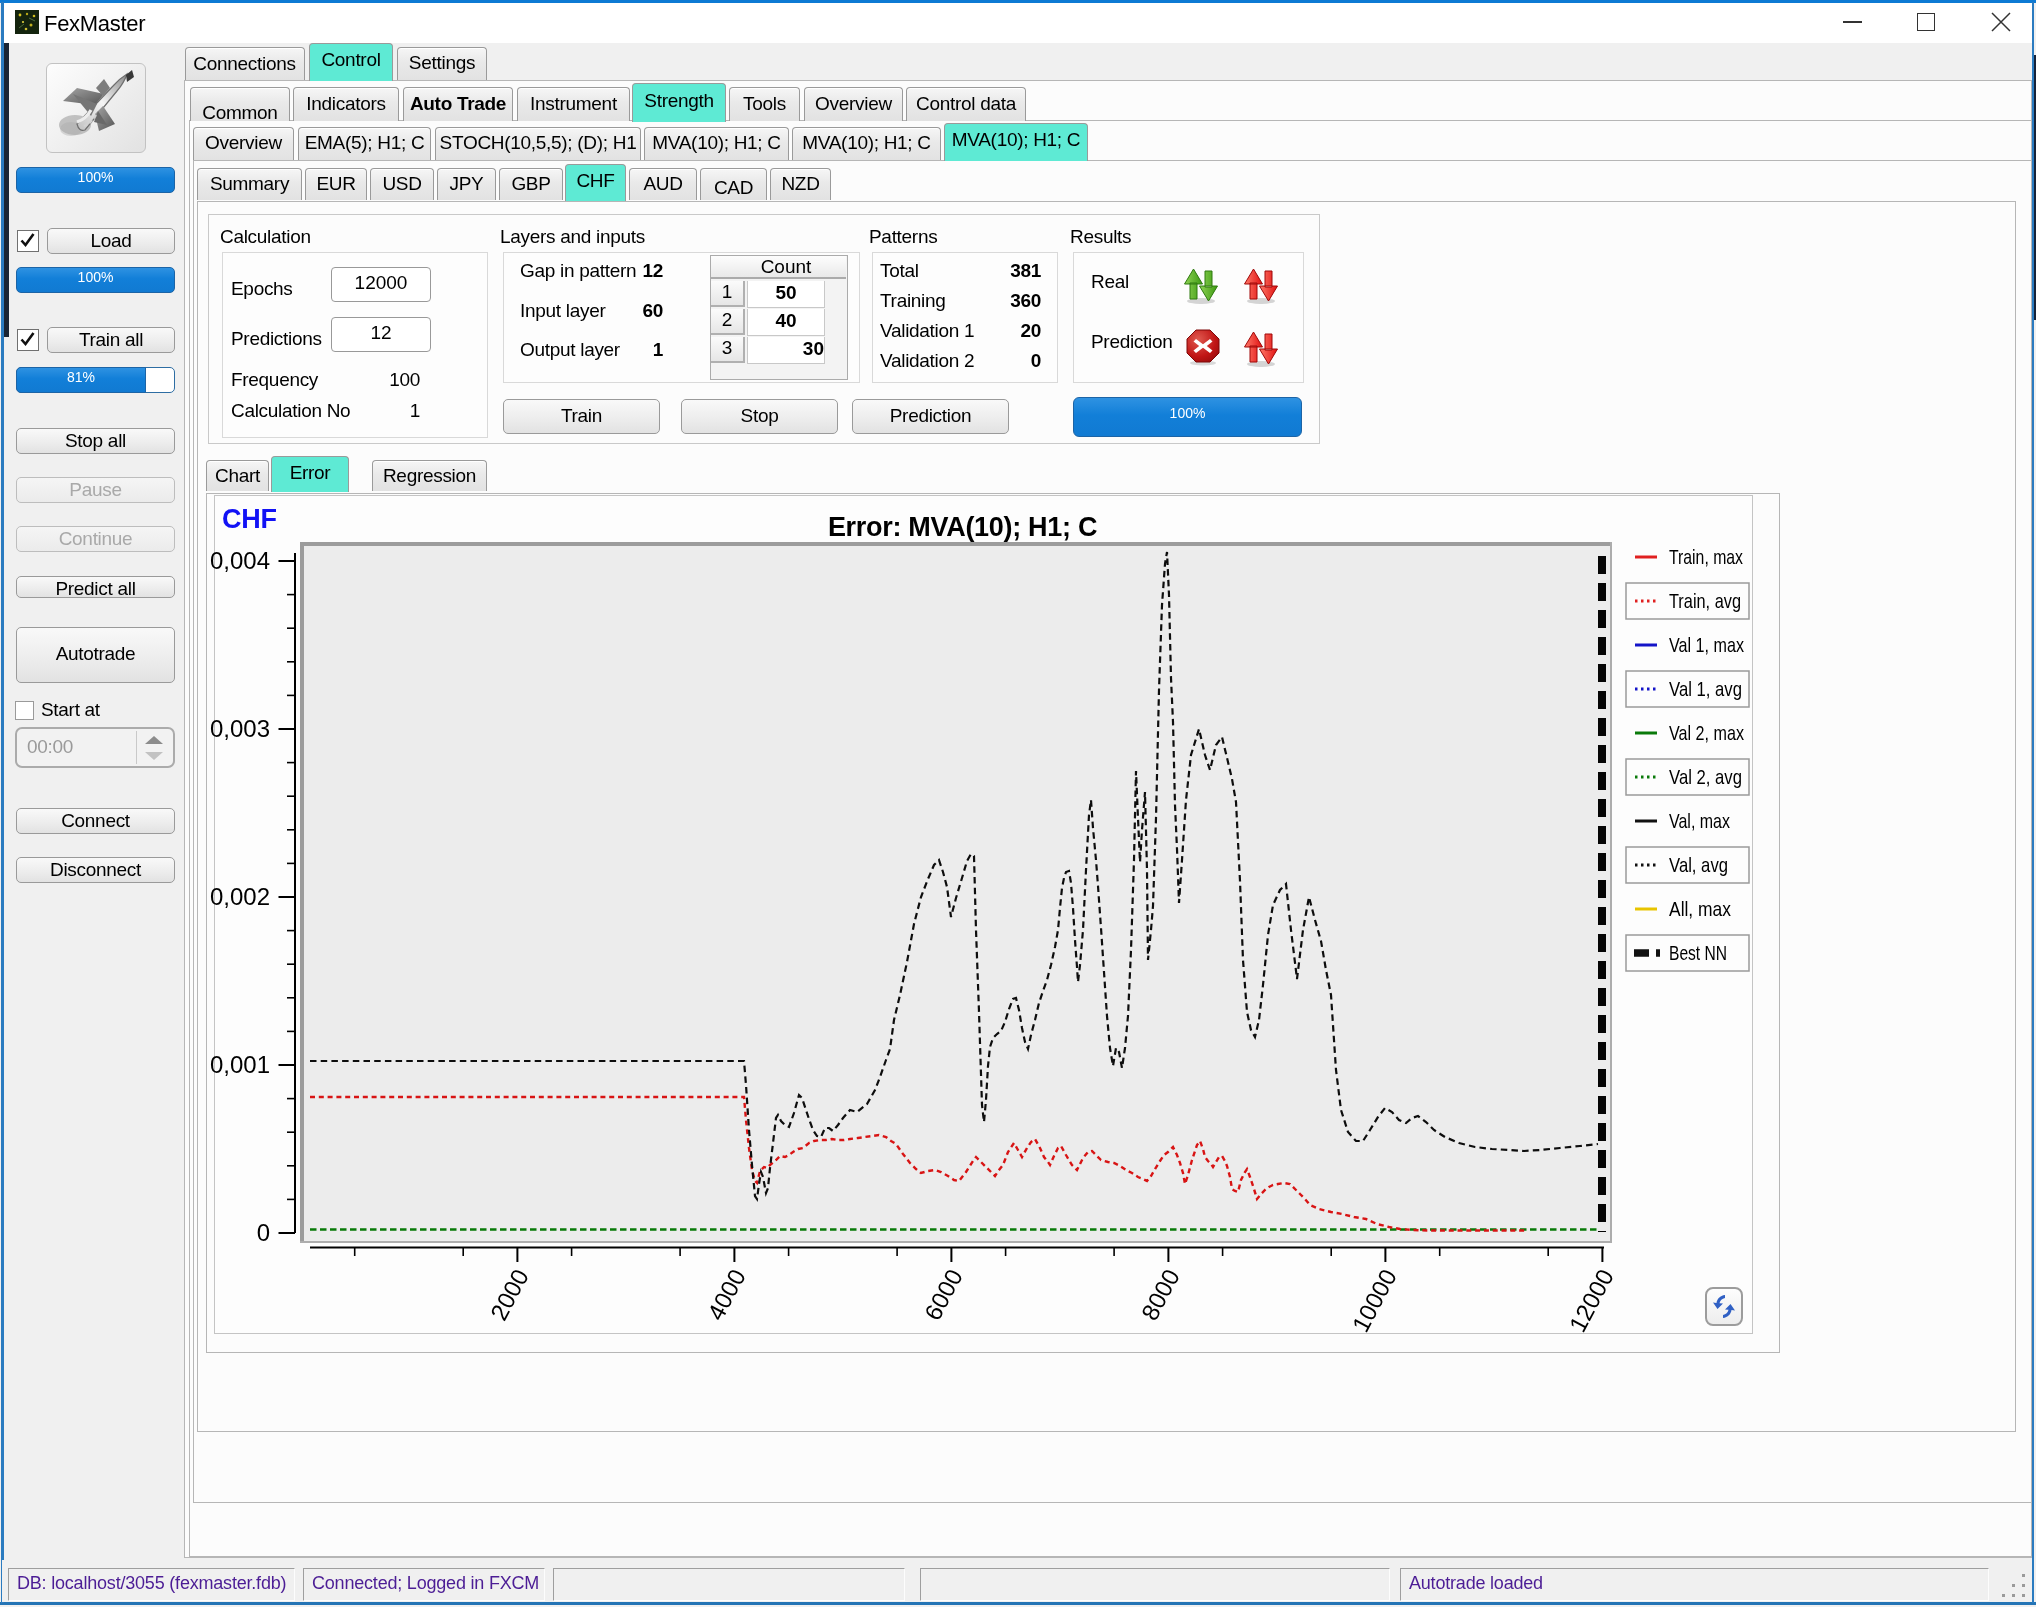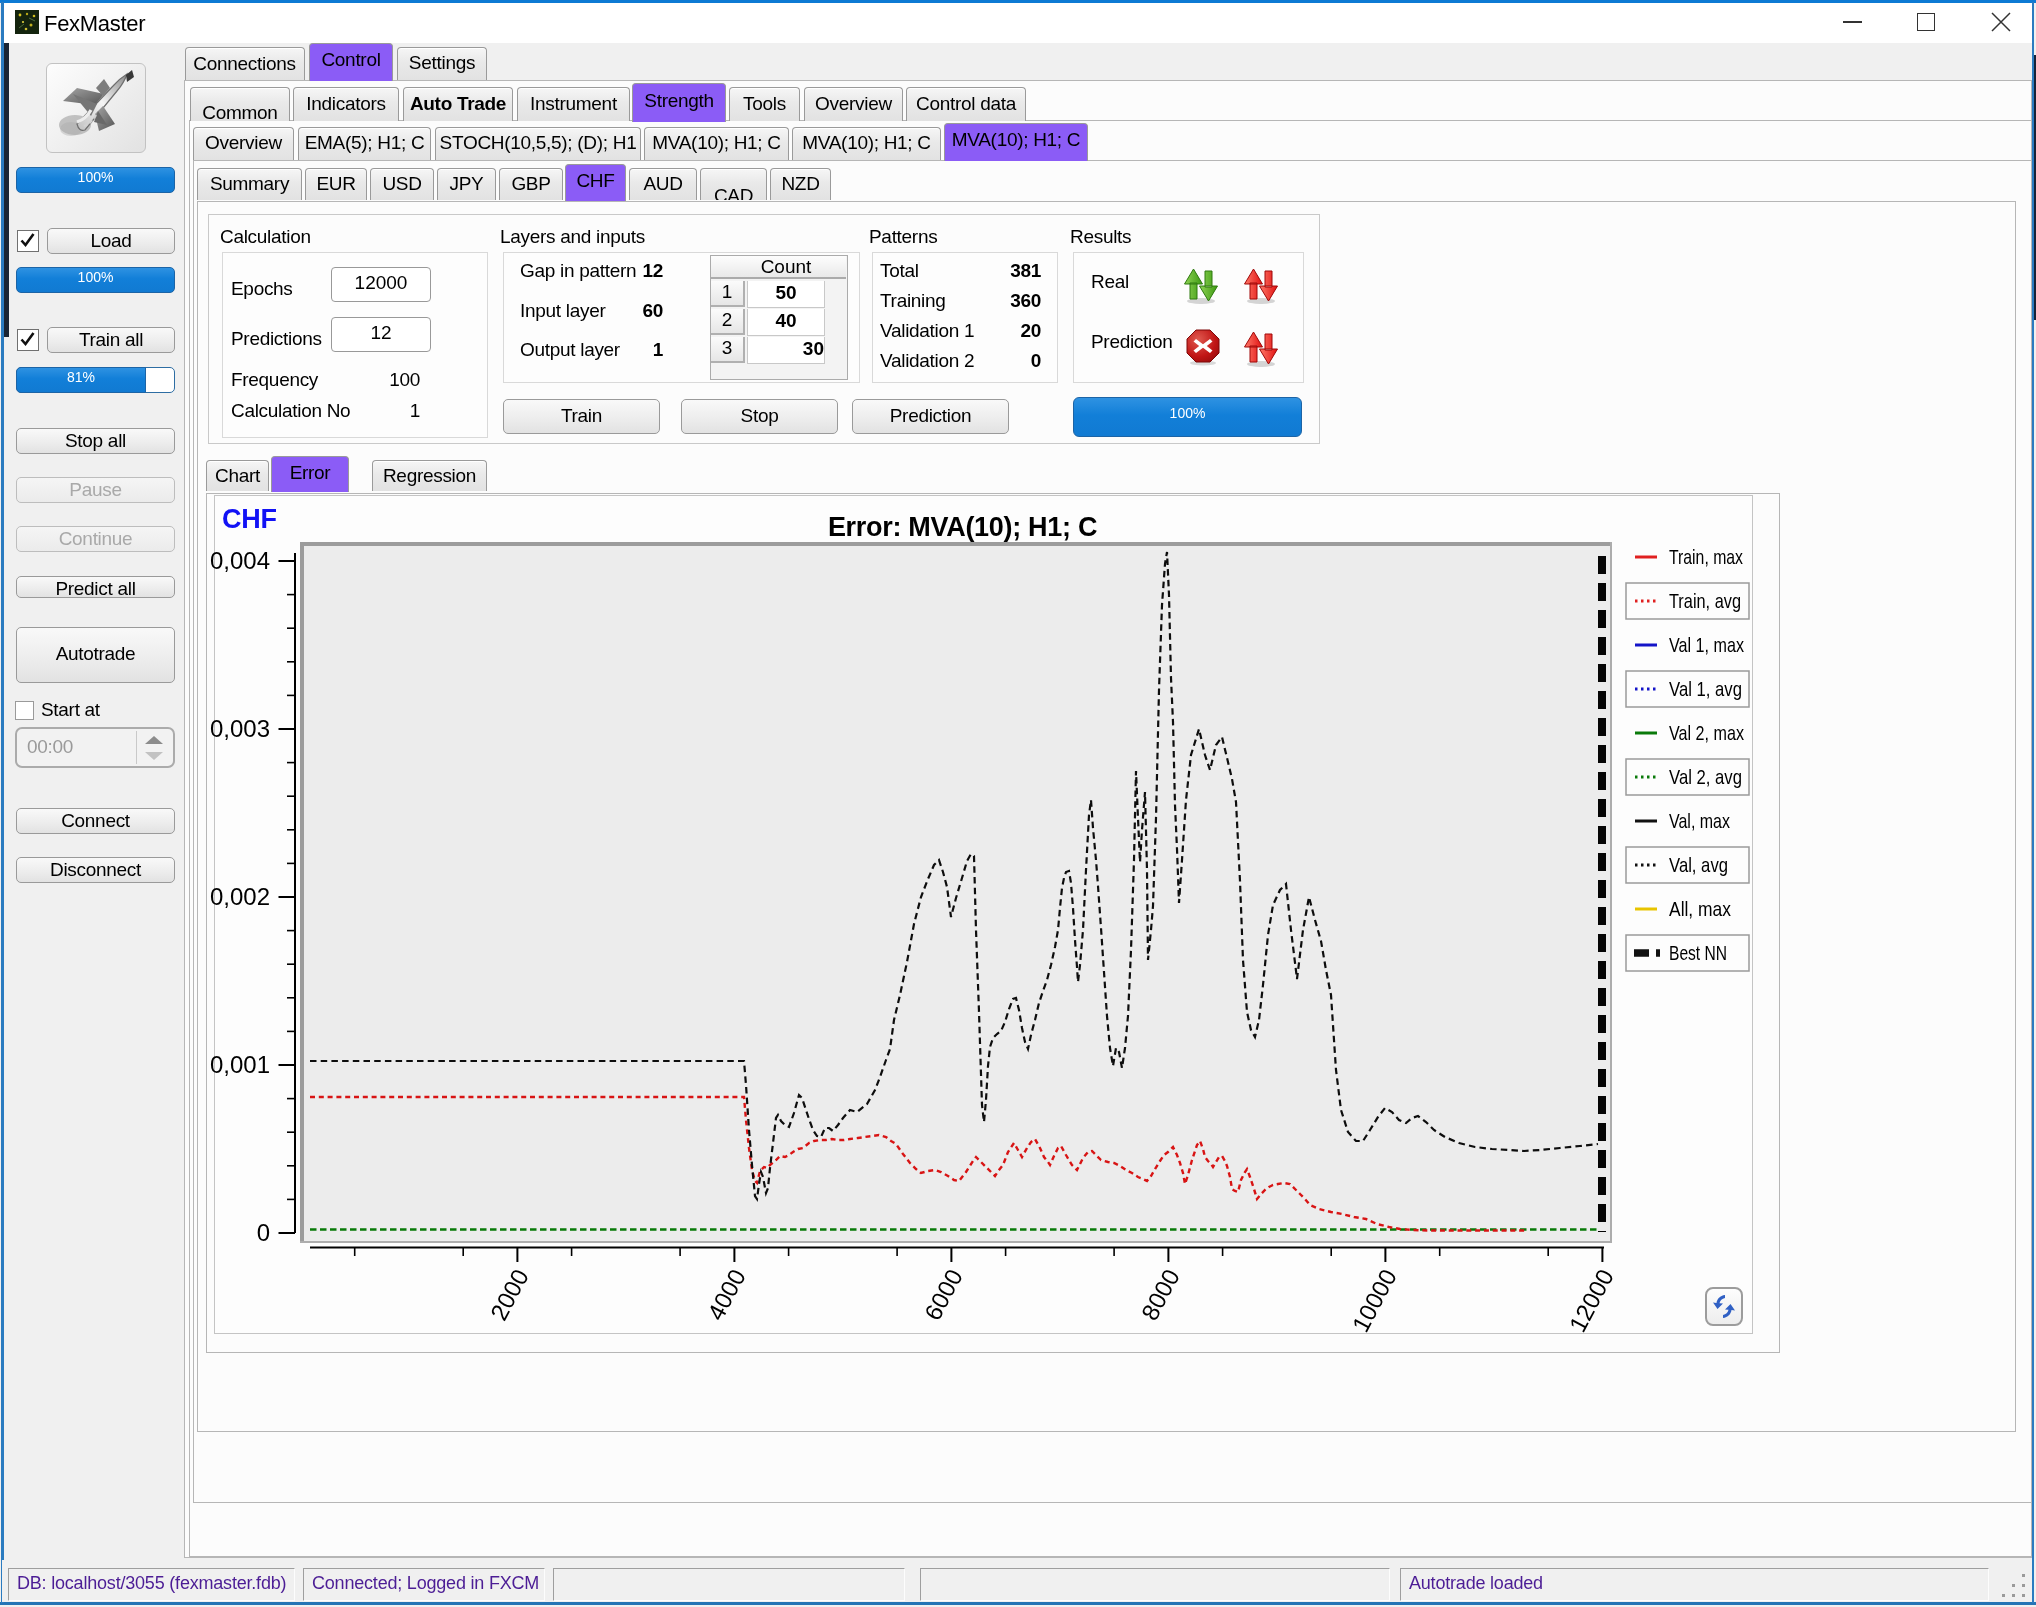--- a/index.html
+++ b/index.html
@@ -1,18 +1,18 @@
 <!DOCTYPE html>
 <html><head><meta charset="utf-8">
 <style>
 *{margin:0;padding:0;box-sizing:border-box;font-family:"Liberation Sans",sans-serif;}
 html,body{width:2036px;height:1607px;overflow:hidden;background:#f0f0f0;position:relative;}
 .abs{position:absolute;}
 .tab{position:absolute;background:linear-gradient(#f6f6f6,#e9e9e9 45%,#e2e2e2);border:1.5px solid #9a9a9a;border-bottom:none;border-radius:4px 4px 0 0;text-align:center;font-size:19px;letter-spacing:-0.3px;color:#000;box-shadow:inset 0 1px 0 #fff;white-space:nowrap;overflow:hidden;}
-.tab.act{background:#8b5cf6;box-shadow:none;z-index:30;}
+.tab.act{background:#5eead4;box-shadow:none;z-index:30;}
 .page{position:absolute;background:#fcfcfc;border:1.5px solid #b6b6b6;}
 .btn{position:absolute;background:linear-gradient(#f9f9f9,#ececec 60%,#e2e2e2);border:1.5px solid #9a9a9a;border-radius:5px;text-align:center;font-size:19px;letter-spacing:-0.3px;color:#000;}
 .btn.dis{color:#a9a9a9;border-color:#bdbdbd;background:linear-gradient(#f5f5f5,#ebebeb);}
 .prog{position:absolute;background:linear-gradient(#2e92e2,#127fd8 45%,#117ad2);border:1.5px solid #1c64a6;border-radius:5px;color:#fff;font-size:14px;text-align:center;}
 .cb{position:absolute;width:22px;height:22px;background:#fff;border:1.6px solid #707070;}
 .gbox{position:absolute;border:1.5px solid #d9d9d9;background:#fdfdfd;}
 .gtitle{position:absolute;font-size:19px;letter-spacing:-0.3px;color:#000;}
 .lbl{position:absolute;font-size:19px;letter-spacing:-0.3px;color:#000;white-space:nowrap;}
 .val{position:absolute;font-size:19px;letter-spacing:-0.3px;font-weight:bold;color:#000;text-align:right;}
 .inp{position:absolute;background:#fff;border:1.6px solid #999;border-radius:4px;text-align:center;font-size:19px;}
@@ -123,21 +123,21 @@
 <div class="tab" style="left:644px;top:127px;width:145px;height:33px;padding-top:4px;">MVA(10); H1; C</div>
 <div class="tab" style="left:792px;top:127px;width:149px;height:33px;padding-top:4px;">MVA(10); H1; C</div>
 <div class="tab act" style="left:944px;top:123px;width:144px;height:38px;padding-top:5px;">MVA(10); H1; C</div>
 <div class="tab" style="left:197px;top:168px;width:105px;height:32px;padding-top:4px;">Summary</div>
 <div class="tab" style="left:305px;top:168px;width:62px;height:32px;padding-top:4px;">EUR</div>
 <div class="tab" style="left:370px;top:168px;width:64px;height:32px;padding-top:4px;">USD</div>
 <div class="tab" style="left:437px;top:168px;width:59px;height:32px;padding-top:4px;">JPY</div>
 <div class="tab" style="left:499px;top:168px;width:64px;height:32px;padding-top:4px;">GBP</div>
 <div class="tab act" style="left:565px;top:164px;width:61px;height:37px;padding-top:5px;">CHF</div>
 <div class="tab" style="left:629px;top:168px;width:68px;height:32px;padding-top:4px;">AUD</div>
-<div class="tab" style="left:700px;top:168px;width:67px;height:32px;padding-top:16px;">CAD</div>
+<div class="tab" style="left:700px;top:168px;width:67px;height:32px;padding-top:8px;">CAD</div>
 <div class="tab" style="left:770px;top:168px;width:61px;height:32px;padding-top:4px;">NZD</div>
 <div class="tab" style="left:206px;top:460px;width:63px;height:31px;padding-top:4px;">Chart</div>
 <div class="tab act" style="left:271px;top:456px;width:78px;height:36px;padding-top:5px;">Error</div>
 <div class="tab" style="left:352px;top:460px;width:115px;height:31px;padding-top:4px;margin-left:20px;">Regression</div>
 
 <div class="abs" style="left:208px;top:214px;width:1112px;height:230px;background:#fcfcfc;border:1.5px solid #c9c9c9;"></div>
 <div class="gtitle" style="left:220px;top:226px;">Calculation</div>
 <div class="gbox" style="left:222px;top:252px;width:266px;height:186px;"></div>
 <div class="lbl" style="left:231px;top:278px;">Epochs</div>
 <div class="inp" style="left:331px;top:267px;width:100px;height:35px;padding-top:4px;">12000</div>

